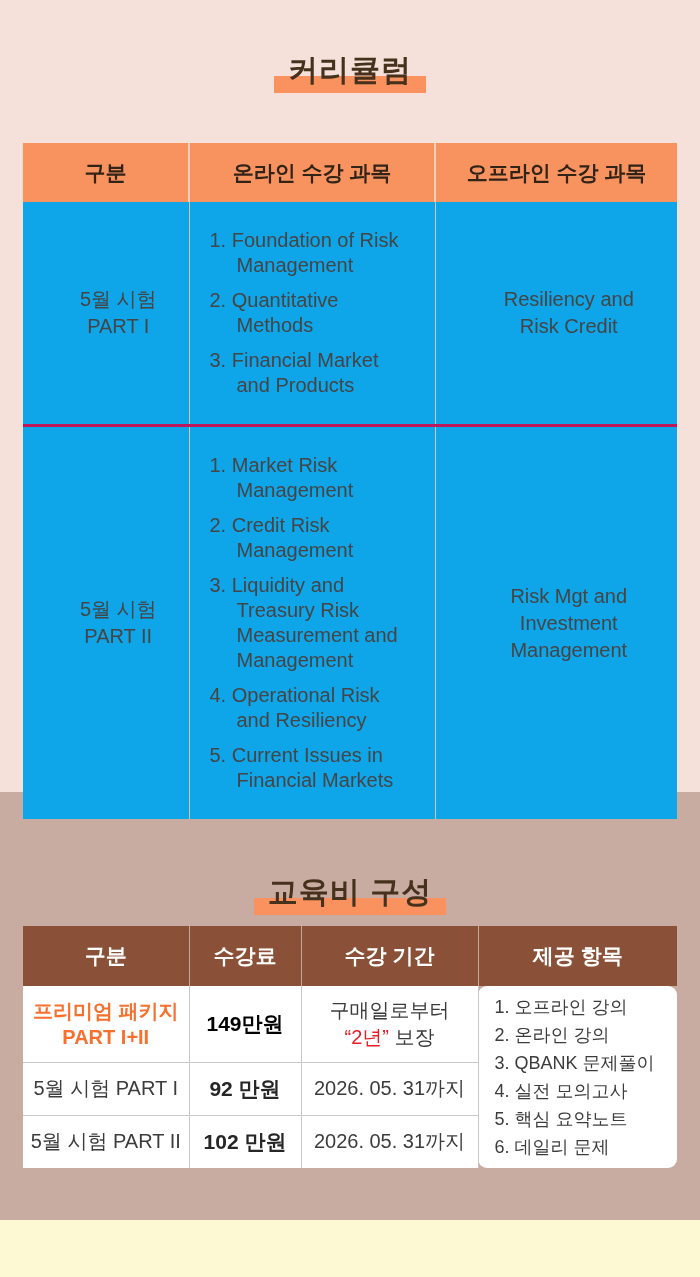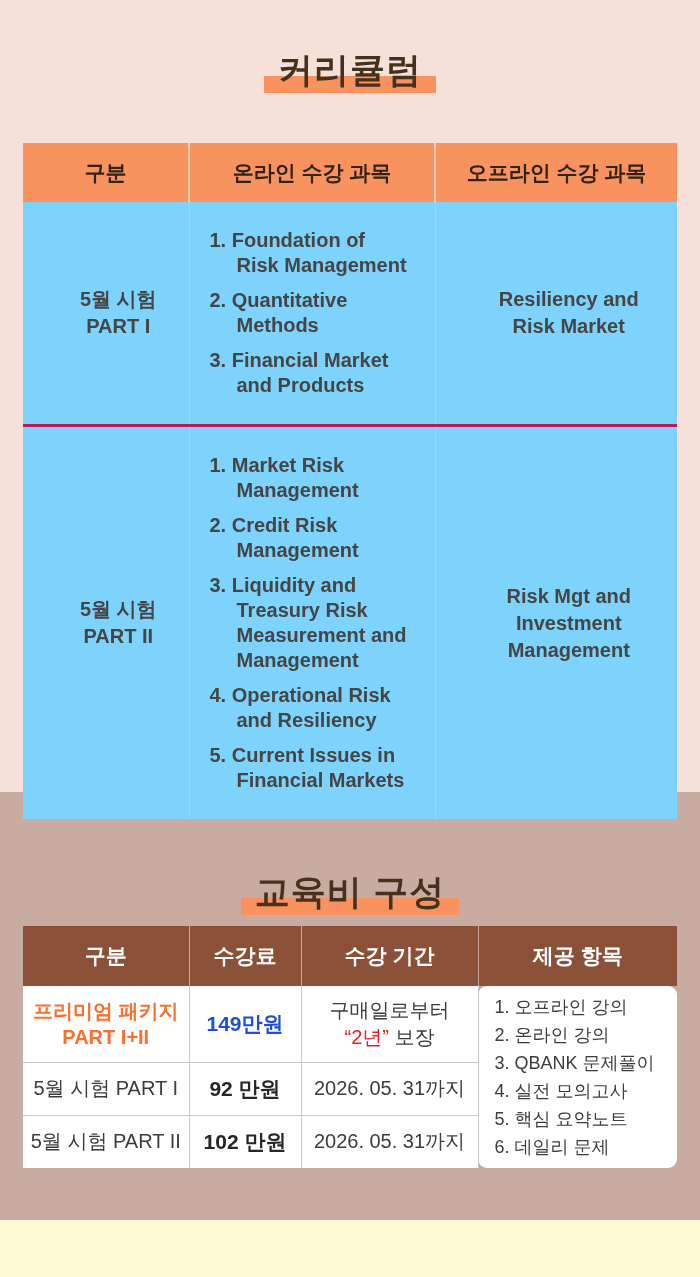--- a/index.html
+++ b/index.html
@@ -9,55 +9,55 @@
     position:relative; height:1277px; overflow:hidden; background:#f5e1da;
   }
   .band { position:absolute; left:0; width:700px; }
   #band-top    { top:0;      height:792px; background:#f5e1da; }
   #band-mid    { top:792px;  height:428px; background:#c9aca1; }
   #band-bottom { top:1220px; height:57px;  background:#fdf9d3; }
 
   .title-row { position:absolute; left:0; width:700px; text-align:center; z-index:2; }
   #title1 { top:50px; }
   #title2 { top:872px; }
-  .sec-title { position:relative; display:inline-block; font-size:35px; font-weight:bold;
+  .sec-title { position:relative; display:inline-block; font-size:30px; font-weight:bold;
                color:#46311d; line-height:40px; letter-spacing:1px; }
   .sec-title .hl { position:absolute; left:-14px; right:-14px; bottom:-3px; height:17px;
                    background:#f9925f; }
   .sec-title .txt { position:relative; }
 
   table { border-collapse:collapse; table-layout:fixed; position:absolute; z-index:2; }
   #curriculum-table { left:23px; top:143px; width:654px; }
   #pricing-table    { left:23px; top:926px; width:654px; }
 
   #curriculum-table thead th {
     height:59px; background:#f8935f; color:#302318; font-size:21px; font-weight:bold;
     text-align:center; vertical-align:middle;
   }
   #curriculum-table thead th + th { border-left:2px solid rgba(255,255,255,.55); }
-  #curriculum-table tbody td { background:#7dd3fc; vertical-align:middle; color:#454545;font-weight:bold; }
+  #curriculum-table tbody td { background:#0ea5e9; vertical-align:middle; color:#454545; }
   #curriculum-table tbody td + td { border-left:1px solid #c8c8c8; }
   #curriculum-table tbody tr + tr td { border-top:3px solid #be185d;margin-top:36px; }
   .c-center { text-align:center; font-size:20px; line-height:27px;padding-left:25px; }
   .c-list { padding:16px 26px 16px 20px; }
   .c-list .li { font-size:20px; line-height:25px; margin:10px 0;
                 padding-left:27px; text-indent:-27px; }
 
   #pricing-table thead th {
     height:60px; background:#8b5138; color:#ffffff; font-size:21px; font-weight:bold;
     text-align:center; vertical-align:middle;
   }
   #pricing-table thead th + th { border-left:1px solid rgba(255,255,255,.5); }
   #pricing-table tbody td { background:#ffffff; vertical-align:middle; text-align:center; }
   #pricing-table tbody td + td { border-left:1px solid #c8c8c8; }
   #pricing-table tbody tr + tr td { border-top:1px solid #c8c8c8; }
   #pricing-table tbody tr.r-premium td { height:76px; }
   #pricing-table tbody tr.r-plain td { height:53px; }
   .t-premium { color:#f7702e; font-weight:bold; font-size:20px; line-height:26px; }
-  .t-price-hl { color:#1d4ed8; font-weight:bold; font-size:21px; }
+  .t-price-hl { color:#000000; font-weight:bold; font-size:21px; }
   .t-price { color:#262626; font-weight:bold; font-size:21px; }
   .t-name { color:#3c3c3c; font-size:20px; }
   .t-period { color:#3c3c3c; font-size:20px; line-height:27px;margin-left:40px; }
   .t-red { color:#ec1c24; }
   .benefits-cell { text-align:left !important; padding-left:16px;border-radius:9px; }
   .benefits-cell .bi { font-size:18px; line-height:28px; color:#3c3c3c; white-space:nowrap; }
 </style>
 </head>
 <body>
 
@@ -91,21 +91,21 @@
         <div>5월 시험</div>
         <div>PART I</div>
       </td>
       <td class="c-list">
         <div class="li">1. Foundation of Risk Management</div>
         <div class="li">2. Quantitative Methods</div>
         <div class="li">3. Financial Market and Products</div>
       </td>
       <td class="c-center">
         <div>Resiliency and</div>
-        <div>Risk Market</div>
+        <div>Risk Credit</div>
       </td>
     </tr>
     <tr style="height:357px">
       <td class="c-center">
         <div>5월 시험</div>
         <div>PART II</div>
       </td>
       <td class="c-list">
         <div class="li">1. Market Risk Management</div>
         <div class="li">2. Credit Risk Management</div>

